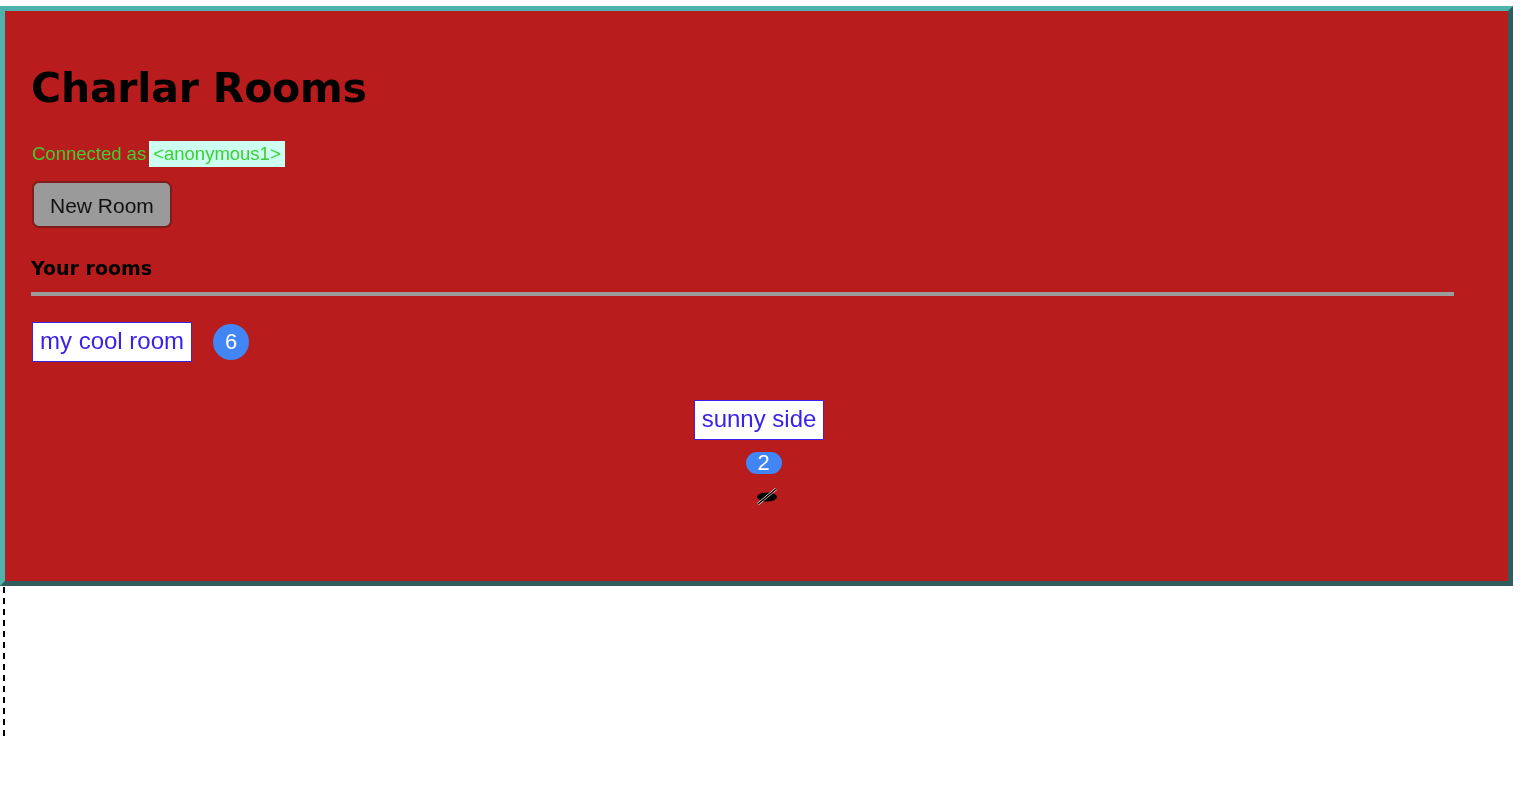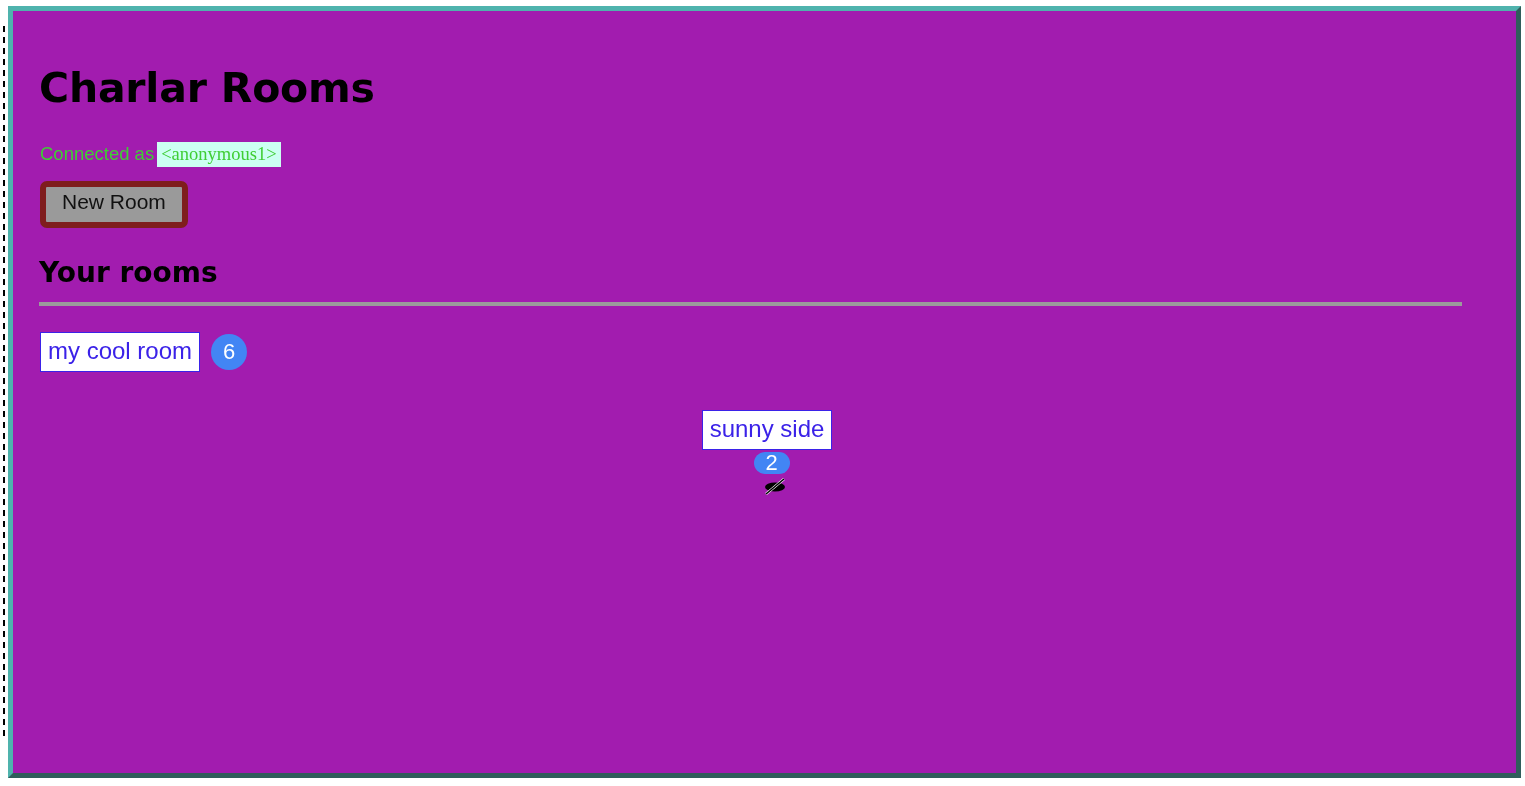--- a/index.html
+++ b/index.html
@@ -25,25 +25,25 @@
     width: 2px;
     background-image: linear-gradient(to bottom,
         #000 0px, #000 6px, transparent 6px, transparent 11px);
     background-size: 2px 11px;
     background-repeat: repeat-y;
   }
 
   
   #page-frame {
     position: absolute;
-    left: 8px;
+    left: 0;
     top: 6px;
     width: 1513px;
-    height: 772px;
-    background: #a21caf;
+    height: 580px;
+    background: #b91c1c;
     border-top: 5px solid #4fb3ad;
     border-left: 5px solid #4fb3ad;
     border-right: 5px solid #2f5d5b;
     border-bottom: 5px solid #2f5d5b;
   }
 
   #content {
     position: absolute;
     left: 0;
     top: 0;
@@ -67,58 +67,57 @@
     font-size: 18.5px;
     color: #3fce34;
     line-height: 1.2;
     white-space: nowrap;
   }
   #connection-status .username {
     background: #ccfff2;
     color: #3fce34;
     padding: 2px 4px 3px 4px;
     margin-left: 3px;
-    font-family: Liberation Serif, serif;
   }
 
   #new-room-button {
     display: inline-block;
     margin: 16px 0 0 5px;
-    padding: 4px 16px 9px 16px;
+    padding: 12px 16px 9px 16px;
     background: #9a9a9a;
-    border: 6px solid #7f1d1d;
+    border: 2px solid #7f1d1d;
     border-radius: 7px;
     font-family: "Liberation Sans", sans-serif;
     font-size: 21px;
     color: #111111;
     line-height: 1.05;
     cursor: pointer;
   }
 
   h2.section-heading {
     font-family: "DejaVu Sans", sans-serif;
-    font-size: 28px;
+    font-size: 19px;
     font-weight: bold;
     color: #000000;
     margin: 30px 0 0 4px;
     line-height: 1.1;
   }
 
   hr.section-rule {
     border: 0;
     height: 4px;
     background: #9b9b9b;
     margin: 13px 32px 0 4px;
   }
 
   .room-row {
     display: flex;
     align-items: center;
     margin: 26px 0 0 5px;
-    gap: 2px;
+    gap: 12px;
     height: 40px;
   }
   .room-row + .room-row { margin-top: 38px; flex-direction: column; }
 
   a.room-link {
     display: inline-block;
     border: 1.5px solid #3b22e8;
     color: #3b22e8;
     text-decoration: none;
     font-size: 24px;

